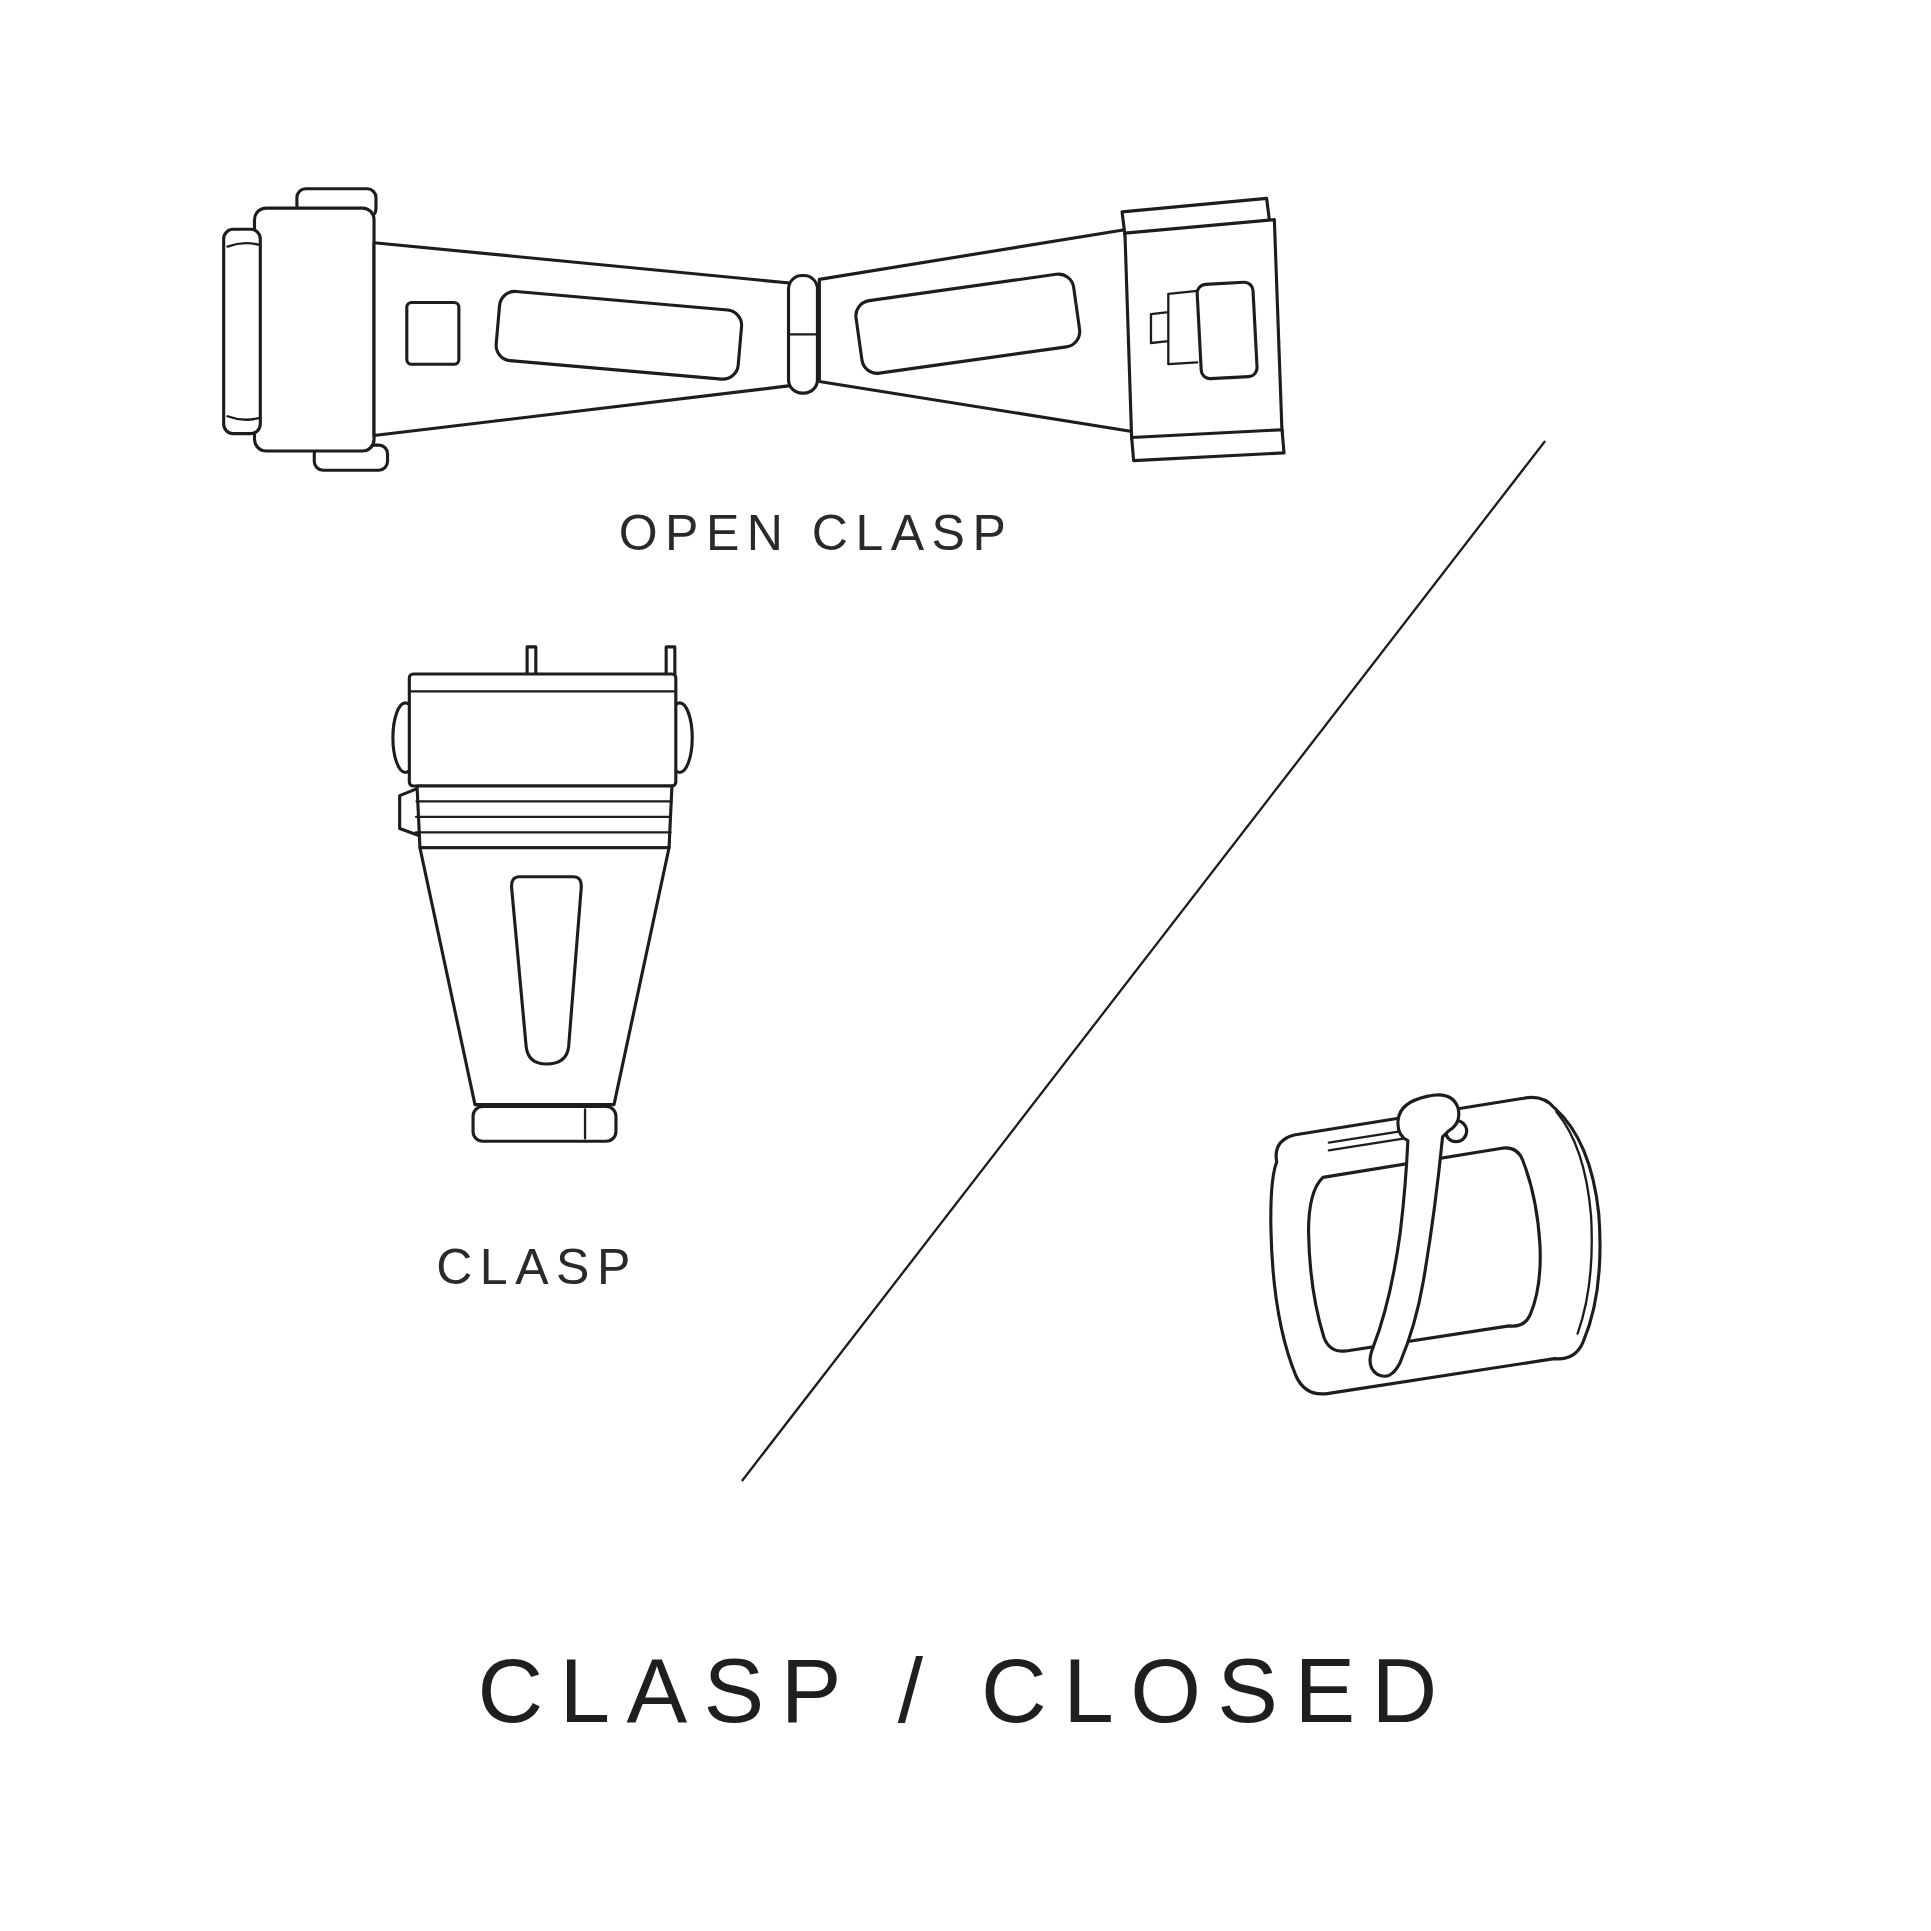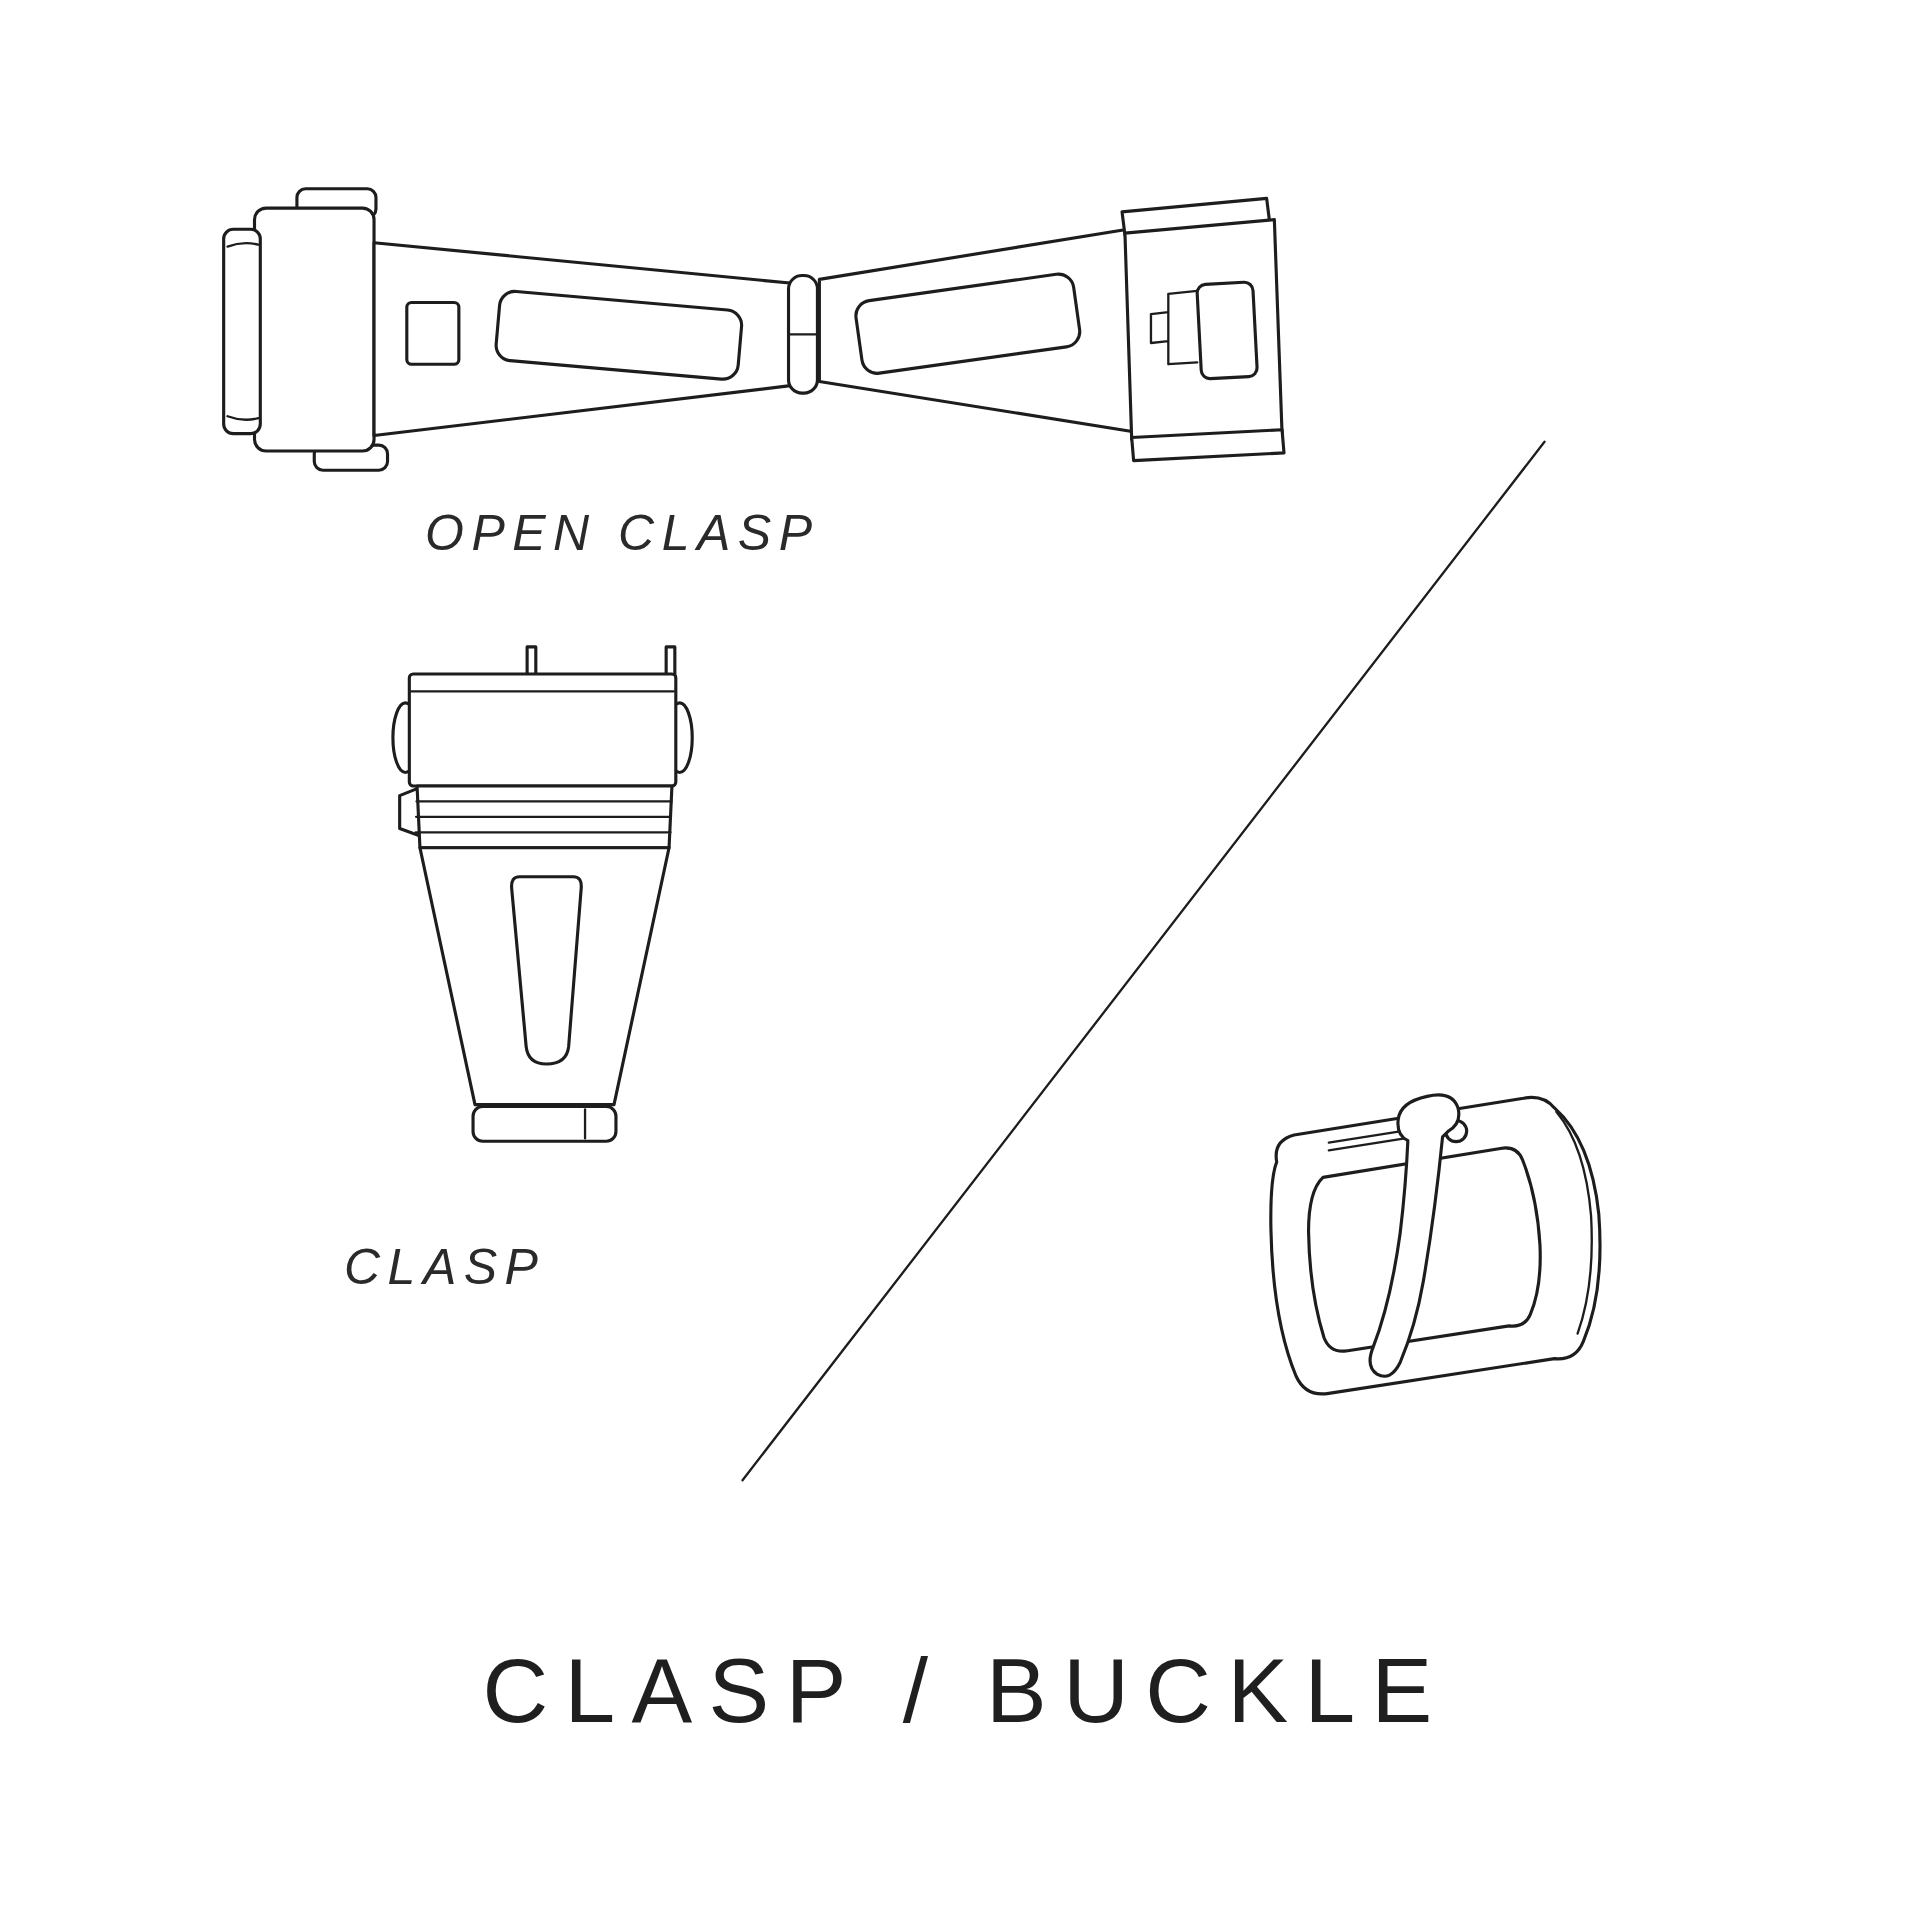--- a/index.html
+++ b/index.html
@@ -11,27 +11,26 @@
     color:#262626;
     overflow:hidden;
   }
   svg{position:absolute;display:block;overflow:visible;}
   
   .ln{fill:#ffffff;stroke:#1d1d1d;stroke-width:3.25;stroke-linejoin:round;stroke-linecap:round;}
   .op{fill:none;stroke:#1d1d1d;stroke-width:3.25;stroke-linejoin:round;stroke-linecap:round;}
   .thin{fill:none;stroke:#1d1d1d;stroke-width:2.4;stroke-linejoin:round;stroke-linecap:round;}
   .caption{
     position:absolute;
-    text-align:left;
+    text-align:center;
     font-size:50px;
     letter-spacing:0.15em;
     font-weight:400;
     color:#2a2a2a;
     white-space:nowrap;
-    font-style:italic;
   }
   .title{
     position:absolute;
     left:0;width:1931px;
     top:1639px;
     text-align:center;
     font-size:91px;
     letter-spacing:0.18em;
     font-weight:400;
     color:#1f1f1f;
@@ -112,16 +111,16 @@
     <path class="ln" d="M92,102 L276,72 Q293,69 299,84 Q314,122 317,172 Q319,216 307,244 Q301,258 285,256 L116,282 Q99,284 93,268 Q78,220 77,158 Q77,116 92,102 Z"></path>
 
     <path class="thin" d="M334,34 Q364,70 370,142 Q374,214 356,264"></path>
 
     <path class="thin" d="M98,74 L218,55 M98,66 L218,47"></path>
     <circle class="op" cx="230" cy="54" r="11"></circle>
 
     <path class="ln" d="M200,18 Q226,12 232,30 Q236,46 222,54 L216,60 Q208,140 196,210 Q188,256 172,294 Q162,314 148,306 Q136,298 144,278 Q162,232 172,160 Q178,110 180,64 Q168,58 170,42 Q172,24 200,18 Z"></path>
   </svg>
 
-  <div class="title">CLASP / BUCKLE</div>
+  <div class="title">CLASP / CLOSED</div>
 
 </div>
 
 
 </body></html>

